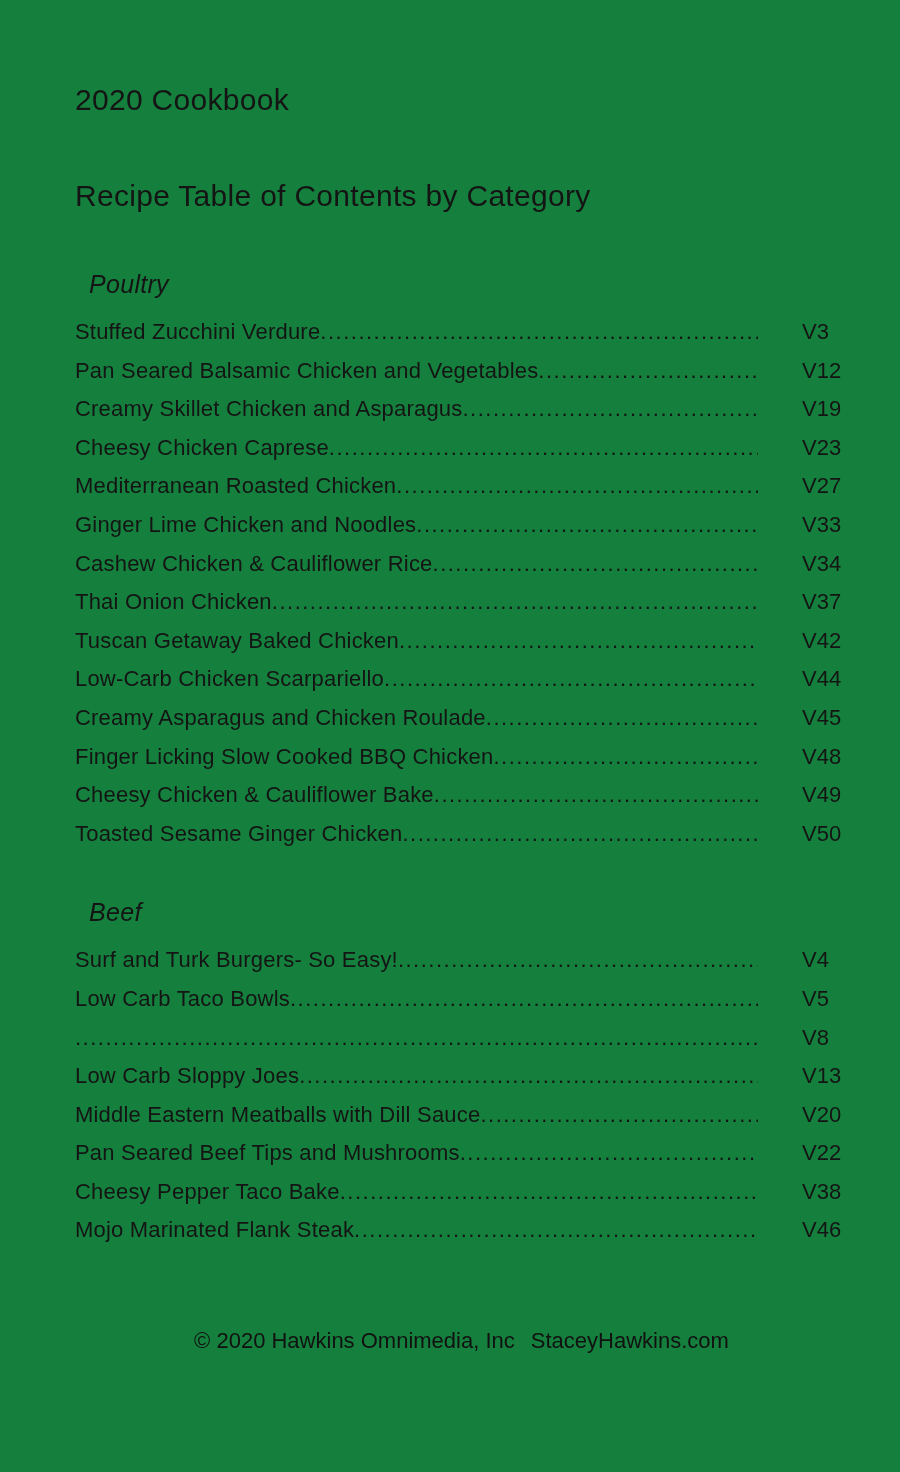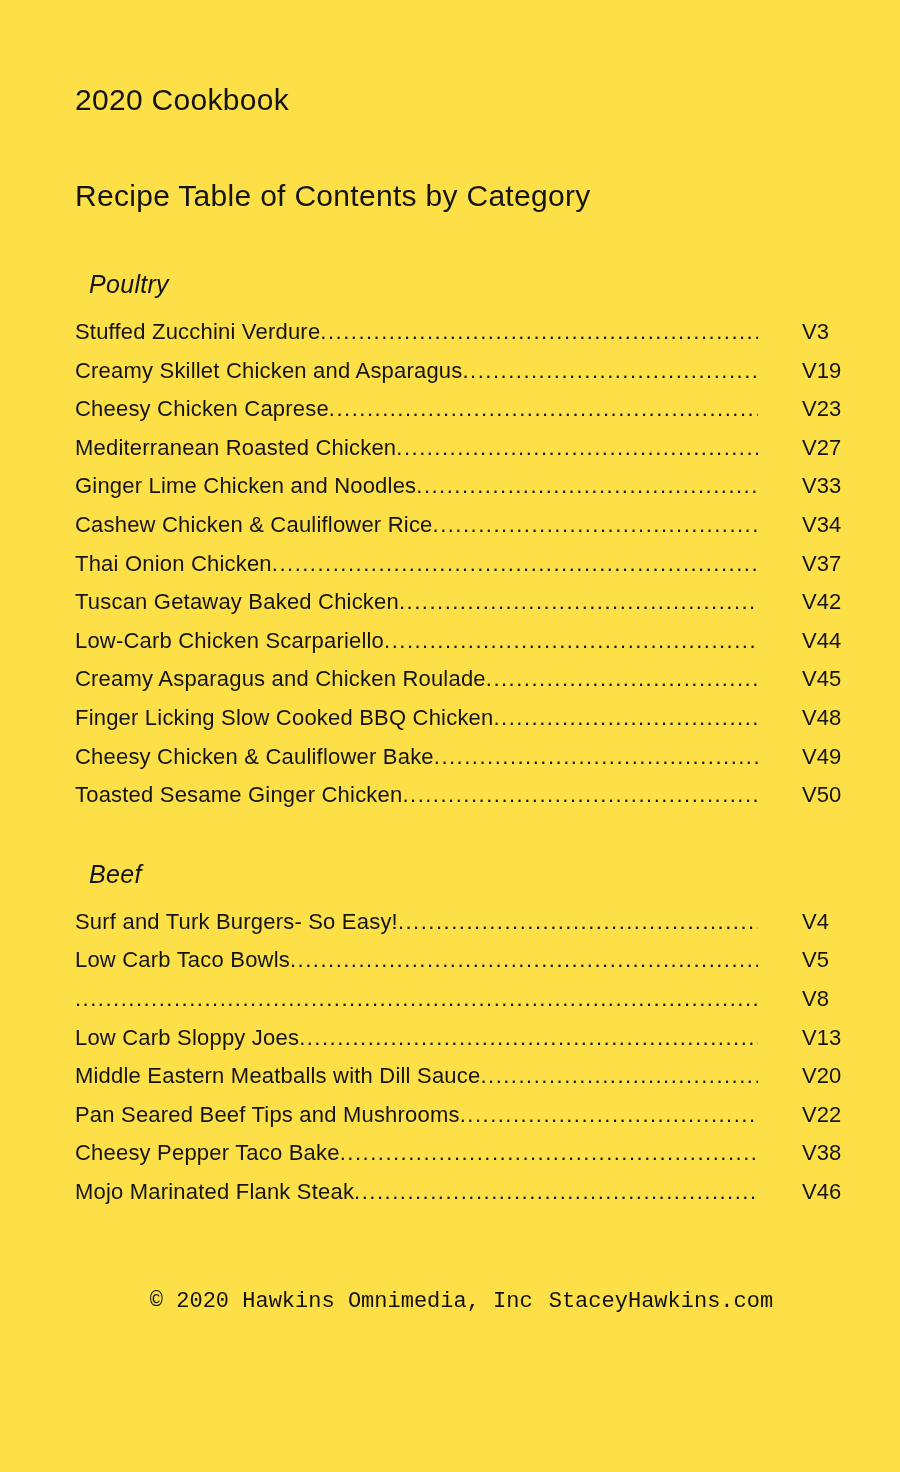--- a/index.html
+++ b/index.html
@@ -12,21 +12,21 @@
     height: 1472px;
     font-family: "Liberation Sans", sans-serif;
     color: #141414;
   }
   .doc {
     box-sizing: border-box;
     width: 900px;
     height: 1472px;
     padding: 83px 52px 0 75px;
     overflow: hidden;
-    background: #fde047;
+    background: #15803d;
   }
   .doc-title {
     margin: 0;
     font-size: 30px;
     font-weight: normal;
     line-height: 1.15;
     letter-spacing: 0.3px;
   }
   .doc-heading {
     margin: 61px 0 0 0;
@@ -70,21 +70,21 @@
     letter-spacing: 1.5px;
   }
   .pagenum {
     flex: 0 0 46px;
     white-space: nowrap;
     text-align: left;
   }
   .footer {
     margin-top: 78px;
     text-align: center;
-    font-family: Liberation Mono, monospace;
+    font-family: Liberation Sans, sans-serif;
     font-size: 22px;
     color: #111111;
   }
   .footer .site { margin-left: 16px; }
 </style>
 </head>
 <body>
 
 <div class="doc">
   <h1 class="doc-title">2020 Cookbook</h1>
@@ -93,20 +93,25 @@
   <div class="toc-sections" id="sections">
   <section class="toc-section">
     <h3 class="section-title">Poultry</h3>
     <div class="rows">
   <div class="toc-row">
     <span class="recipe">Stuffed Zucchini Verdure</span>
     <span class="dots"></span>
     <span class="pagenum">V3</span>
   </div>
 
+  <div class="toc-row">
+    <span class="recipe">Pan Seared Balsamic Chicken and Vegetables</span>
+    <span class="dots"></span>
+    <span class="pagenum">V12</span>
+  </div>
 
   <div class="toc-row">
     <span class="recipe">Creamy Skillet Chicken and Asparagus</span>
     <span class="dots"></span>
     <span class="pagenum">V19</span>
   </div>
 
   <div class="toc-row">
     <span class="recipe">Cheesy Chicken Caprese</span>
     <span class="dots"></span>

